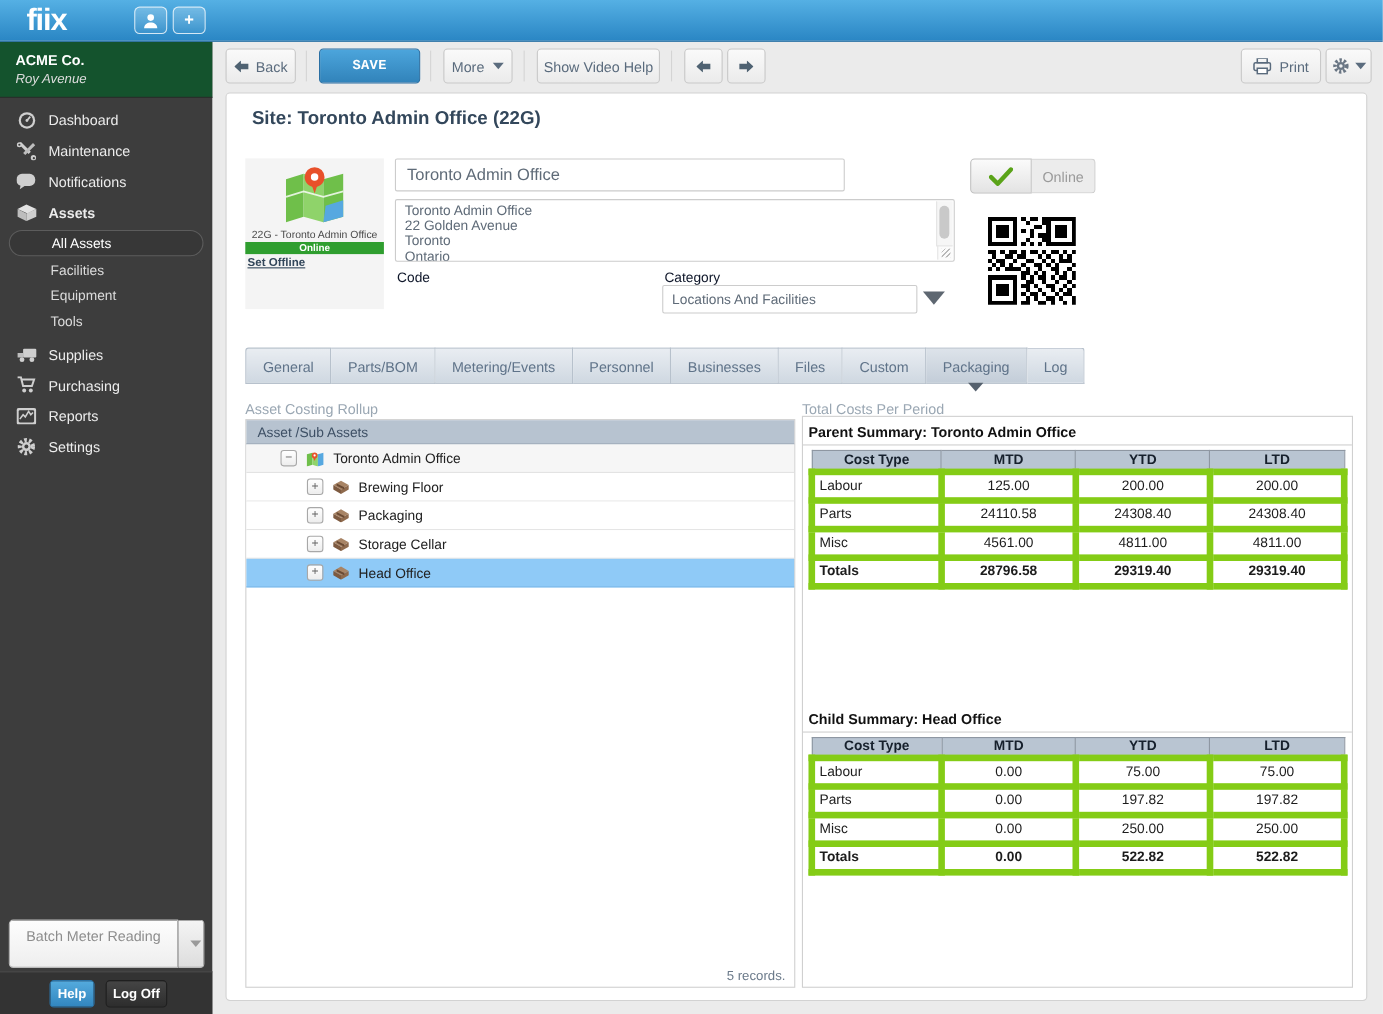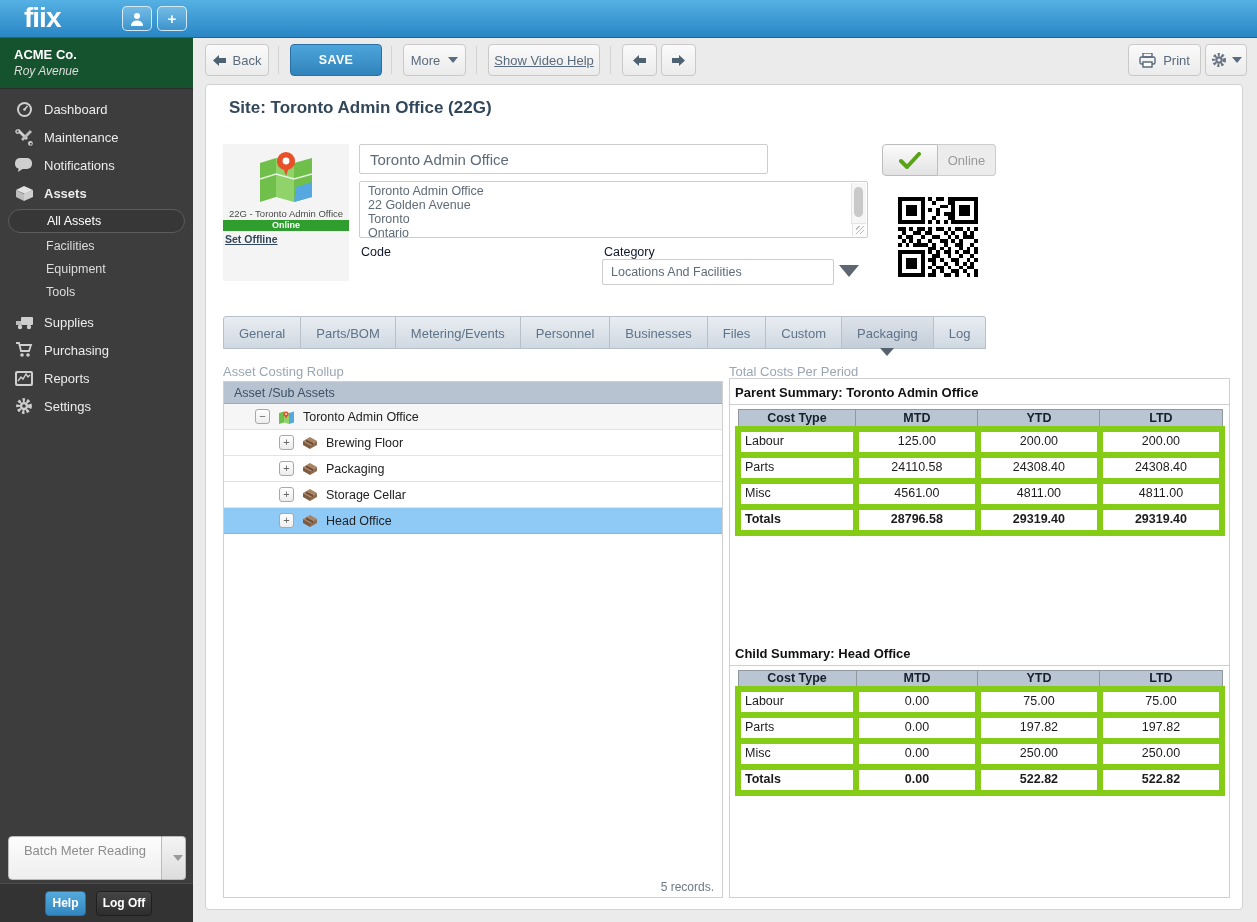--- a/index.html
+++ b/index.html
@@ -49,21 +49,21 @@
     text-align:center; line-height:23px; cursor:pointer; }
 
   
   .main { position:absolute; left:193px; top:38px; width:1064px; height:884px; }
   .toolbar { position:absolute; left:0; top:6px; width:1064px; height:34px; }
   .t-btn { position:absolute; top:0; height:32px; background:linear-gradient(#fafafa,#ebebeb);
     border:1px solid #c9c9c9; border-radius:4px; color:#5a6b7d; font-size:13px;
     display:flex; align-items:center; justify-content:center; cursor:pointer; }
   .t-sep { position:absolute; top:2px; width:1px; height:28px; background:#d4d4d4; }
   .save-btn { background:linear-gradient(#4ca5dc,#3183ba); border-color:#2a6fa3;
-    color:#fff; font-weight:bold; font-size:12.5px; letter-spacing:.3px; }
+    color:#fff; font-weight:bold; font-size:12.5px; letter-spacing:.3px;font-family:Liberation Mono, monospace; }
   .caret-down { display:inline-block; width:0; height:0; border-left:5px solid transparent;
     border-right:5px solid transparent; border-top:6px solid #5b6c7e; margin-left:8px; }
   .arrow-svg { display:block; }
 
   
   .card { position:absolute; left:12px; top:46px; width:1038px; height:826px;
     background:#fff; border:1px solid #d2d2d2; border-radius:4px; }
   .page-title { position:absolute; left:23px; top:13px; font-size:17px; font-weight:bold; color:#33475b; }
 
   
@@ -282,21 +282,21 @@
       <span style="margin-left:7px">Back</span>
     </div>
     <div class="t-sep" style="left:85px;"></div>
     <div class="t-btn save-btn" style="left:97px;width:92px;">SAVE</div>
     <div class="t-sep" style="left:198px;"></div>
     <div class="t-btn" style="left:210px;width:63px;">
       <span>More</span>
       <span class="caret-down"></span>
     </div>
     <div class="t-sep" style="left:283px;"></div>
-    <div class="t-btn" style="left:295px;width:112px;text-decoration:underline;">Show Video Help</div>
+    <div class="t-btn" style="left:295px;width:112px;">Show Video Help</div>
     <div class="t-sep" style="left:417px;"></div>
     <div class="t-btn" style="left:429px;width:35px;">
       <svg class="arrow-svg" width="13" height="11" viewBox="0 0 13 11">
           <path d="M6 0v3h7v5H6v3L0 5.5z" fill="#4f6272"></path>
         </svg>
     </div>
     <div class="t-btn" style="left:468px;width:35px;">
       <svg class="arrow-svg" width="13" height="11" viewBox="0 0 13 11">
           <path d="M7 0v3H0v5h7v3l6-5.5z" fill="#4f6272"></path>
         </svg>

